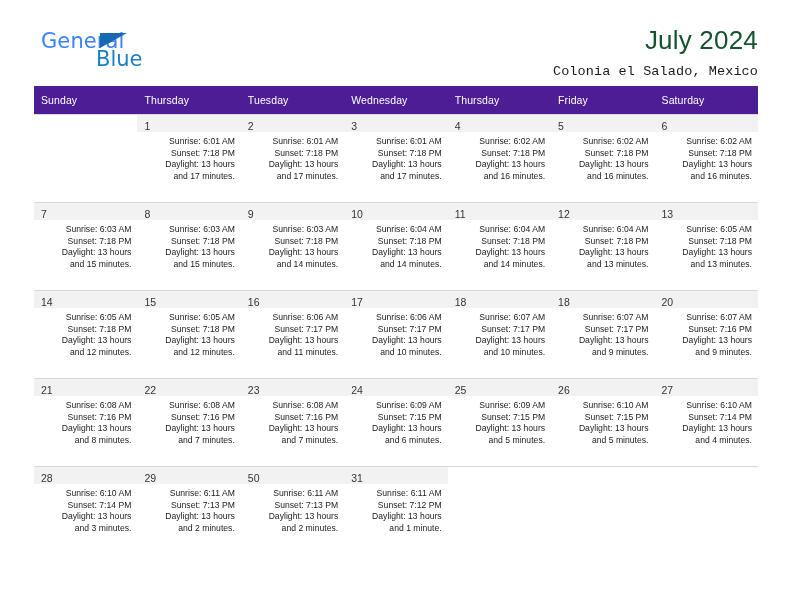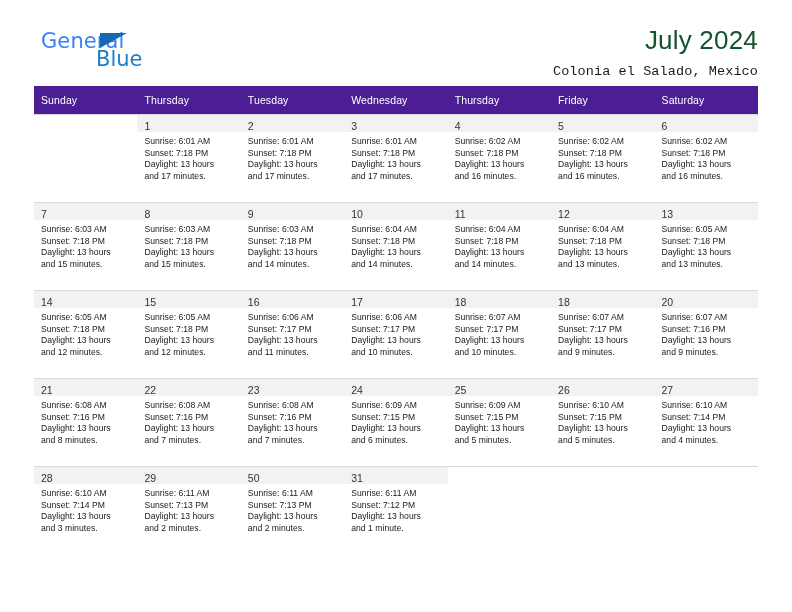--- a/index.html
+++ b/index.html
@@ -124,20 +124,21 @@
     padding: 1px 0 0 7px;
     box-sizing: border-box;
   }
   .daynum {
     font-size: 10.5px;
     color: #333333;
     line-height: 15px;
   }
   .cell-body {
     padding: 4px 6px 0 7px;
+    text-align: right;
   }
   .cell-line {
     font-size: 8.6px;
     line-height: 11.6px;
     color: #1a1a1a;
     white-space: nowrap;
     letter-spacing: 0.02px;
   }
   .cell-empty .cell-inner {
     background: #ffffff;

